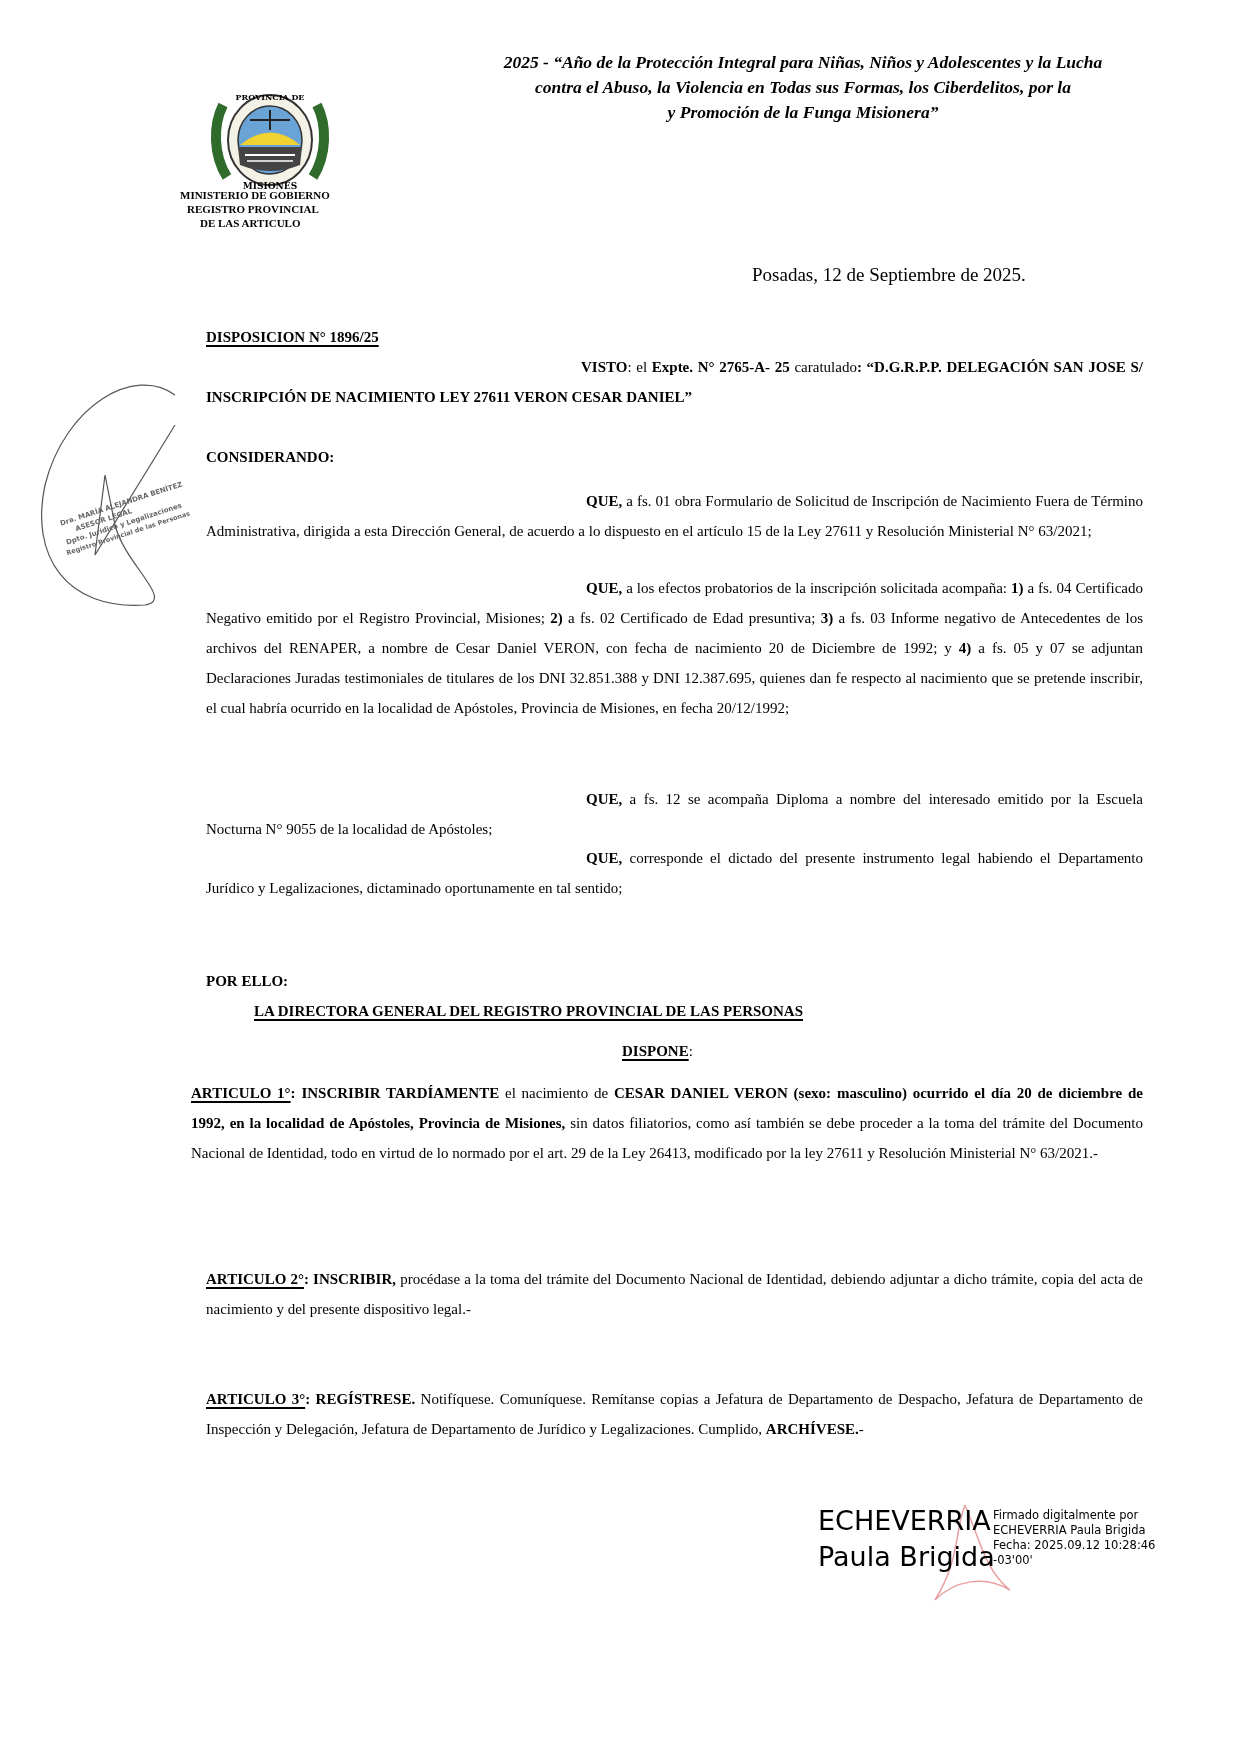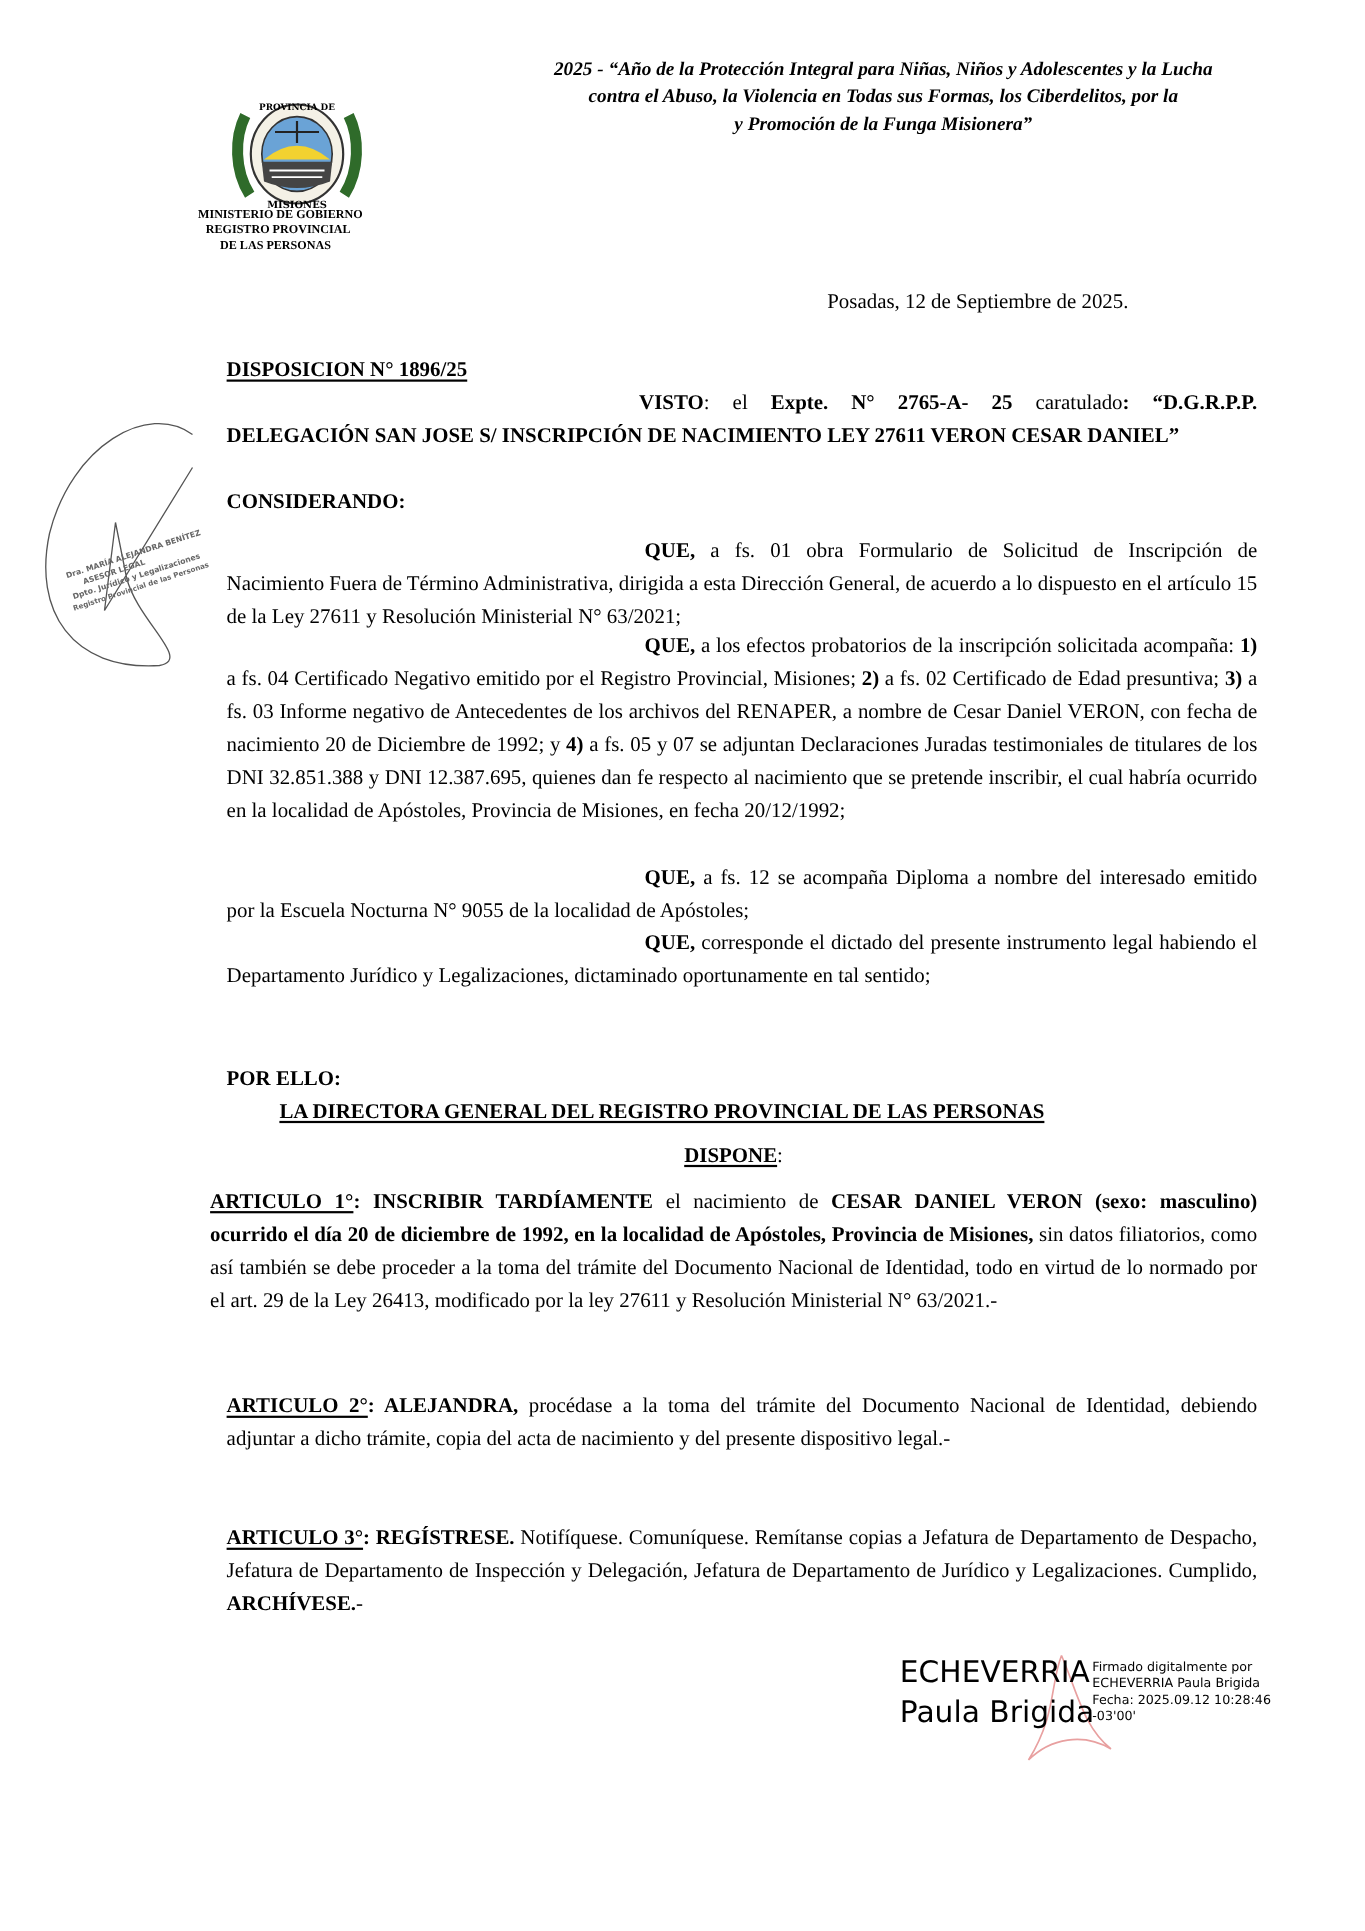--- a/index.html
+++ b/index.html
@@ -12,21 +12,21 @@
   #ministry div { white-space: nowrap; }
   #ministry .l2 { padding-left: 7px; }
   #ministry .l3 { padding-left: 20px; }
 
   #motto { position: absolute; left: 448px; top: 50px; width: 710px; text-align: center; font-style: italic; font-weight: bold; font-size: 17.5px; line-height: 25px; }
 
   #date { position: absolute; left: 752px; top: 264px; font-size: 19px; }
 
   #stamp { position: absolute; left: 25px; top: 365px; width: 175px; height: 250px; }
 
-  .abs { position: absolute; font-size: 19px; line-height: 30px; }
+  .abs { position: absolute; font-size: 15px; line-height: 30px; }
   .just { text-align: justify; text-align-last: left; }
   .u { text-decoration: underline; text-decoration-thickness: 2px; text-underline-offset: 3px; }
   .b { font-weight: bold; text-align: center; }
 
   #disp-num { left: 206px; top: 322px; font-weight: bold; }
   #visto { left: 206px; top: 352px; width: 937px; }
   #considerando { left: 206px; top: 442px; font-weight: bold; }
 
   .que-block { left: 206px; width: 937px; }
   .indent { display: inline-block; width: 380px; }
@@ -56,21 +56,21 @@
   <path d="M40 70 L90 70" stroke="#fff" stroke-width="2"></path>
   <path d="M42 76 L88 76" stroke="#fff" stroke-width="1.5"></path>
   <path d="M45 35 L85 35 M65 25 L65 45" stroke="#222" stroke-width="2"></path>
   <text x="65" y="15" text-anchor="middle" font-size="8" font-family="DejaVu Serif, serif" font-weight="bold">PROVINCIA DE</text>
   <text x="65" y="104" text-anchor="middle" font-size="9" font-family="DejaVu Serif, serif" font-weight="bold">MISIONES</text>
 </svg>
 
 <div id="ministry" class="serif">
   <div>MINISTERIO DE GOBIERNO</div>
   <div class="l2">REGISTRO PROVINCIAL</div>
-  <div class="l3">DE LAS PERSONAS</div>
+  <div class="l3">DE LAS ARTICULO</div>
 </div>
 
 <div id="motto" class="serif">
   <div>2025 - “Año de la Protección Integral para Niñas, Niños y Adolescentes y la Lucha</div>
   <div>contra el Abuso, la Violencia en Todas sus Formas, los Ciberdelitos, por la</div>
   <div>y Promoción de la Funga Misionera”</div>
 </div>
 
 <div id="date" class="serif">Posadas, 12 de Septiembre de 2025.</div>
 
@@ -95,21 +95,21 @@
 <div id="que-0" class="abs serif just que-block" style="top:486px"><span class="indent"></span><span class="b">QUE,</span><span> a fs. 01 obra Formulario de Solicitud de Inscripción de Nacimiento Fuera de Término Administrativa, dirigida a esta Dirección General, de acuerdo a lo dispuesto en el artículo 15 de la Ley  27611 y Resolución Ministerial N° 63/2021;</span></div>
 <div id="que-1" class="abs serif just que-block" style="top:573px"><span class="indent"></span><span class="b">QUE,</span><span> a los efectos probatorios de la inscripción solicitada acompaña: </span><span class="b">1)</span><span> a fs. 04 Certificado Negativo emitido por el Registro Provincial, Misiones; </span><span class="b">2)</span><span> a fs. 02 Certificado de Edad presuntiva; </span><span class="b">3)</span><span> a fs. 03 Informe negativo de Antecedentes de los archivos del RENAPER, a nombre de Cesar Daniel VERON, con fecha de nacimiento 20 de Diciembre de 1992; y </span><span class="b">4)</span><span> a fs. 05 y 07 se adjuntan Declaraciones Juradas testimoniales de titulares de los DNI 32.851.388 y DNI 12.387.695, quienes dan fe respecto al nacimiento que se pretende inscribir, el cual habría ocurrido en la localidad de Apóstoles, Provincia de Misiones, en fecha 20/12/1992;</span></div>
 <div id="que-2" class="abs serif just que-block" style="top:784px"><span class="indent"></span><span class="b">QUE,</span><span> a fs. 12 se acompaña Diploma a nombre del interesado emitido por la Escuela Nocturna N° 9055 de la localidad de Apóstoles;</span></div>
 <div id="que-3" class="abs serif just que-block" style="top:843px"><span class="indent"></span><span class="b">QUE,</span><span> corresponde el dictado del presente instrumento legal habiendo el Departamento Jurídico y Legalizaciones, dictaminado oportunamente en tal sentido;</span></div>
 
 <div id="por-ello" class="abs serif">POR ELLO:</div>
 <div id="directora" class="abs serif u">LA  DIRECTORA GENERAL DEL REGISTRO PROVINCIAL DE LAS PERSONAS</div>
 <div id="dispone" class="abs serif"><span class="b u">DISPONE</span><span>:</span></div>
 
 <div id="art1" class="abs serif just"><span class="b u">ARTICULO 1°</span><span class="b">: </span><span class="b">INSCRIBIR TARDÍAMENTE</span><span> el nacimiento de </span><span class="b">CESAR DANIEL VERON (sexo: masculino) ocurrido el día 20 de diciembre de 1992, en la localidad de Apóstoles, Provincia de Misiones,</span><span> sin datos filiatorios, como así también se debe proceder a la toma del trámite del Documento Nacional de Identidad, todo en virtud de lo normado por el art. 29 de la Ley 26413, modificado por la ley 27611 y Resolución Ministerial N° 63/2021.-</span></div>
-<div id="art2" class="abs serif just"><span class="b u">ARTICULO 2°</span><span class="b">: </span><span class="b">ALEJANDRA,</span><span> procédase a la toma del trámite del Documento Nacional de Identidad, debiendo adjuntar a dicho trámite, copia del acta de nacimiento y del presente dispositivo legal.-</span></div>
+<div id="art2" class="abs serif just"><span class="b u">ARTICULO 2°</span><span class="b">: </span><span class="b">INSCRIBIR,</span><span> procédase a la toma del trámite del Documento Nacional de Identidad, debiendo adjuntar a dicho trámite, copia del acta de nacimiento y del presente dispositivo legal.-</span></div>
 <div id="art3" class="abs serif just"><span class="b u">ARTICULO 3°</span><span class="b">: </span><span class="b">REGÍSTRESE.</span><span> Notifíquese. Comuníquese. Remítanse copias a Jefatura de Departamento de Despacho, Jefatura de Departamento de Inspección y Delegación, Jefatura de Departamento de Jurídico y Legalizaciones. Cumplido, </span><span class="b">ARCHÍVESE.</span><span>-</span></div>
 
 <svg id="sig-mark" viewBox="0 0 90 110">
   <path d="M40 5 C30 30, 35 60, 10 100 M40 5 C55 40, 60 70, 85 90 M10 100 C30 80, 60 75, 85 90" stroke="#e8a0a0" stroke-width="1.5" fill="none"></path>
 </svg>
 <div id="sig-name" class="sans">
   <div>ECHEVERRIA</div>
   <div>Paula Brigida</div>
 </div>
 <div id="sig-info" class="sans">

